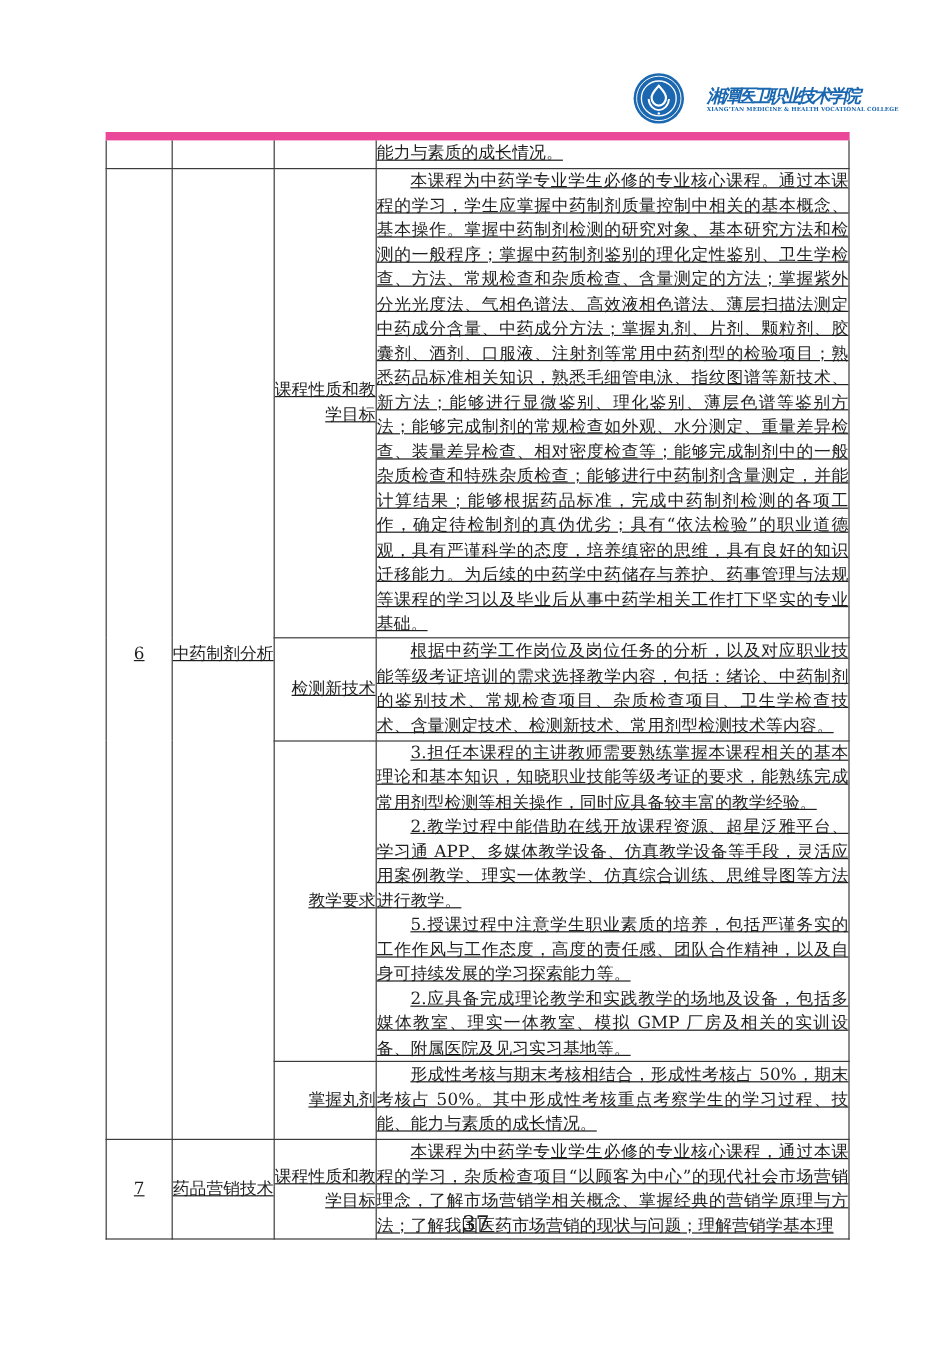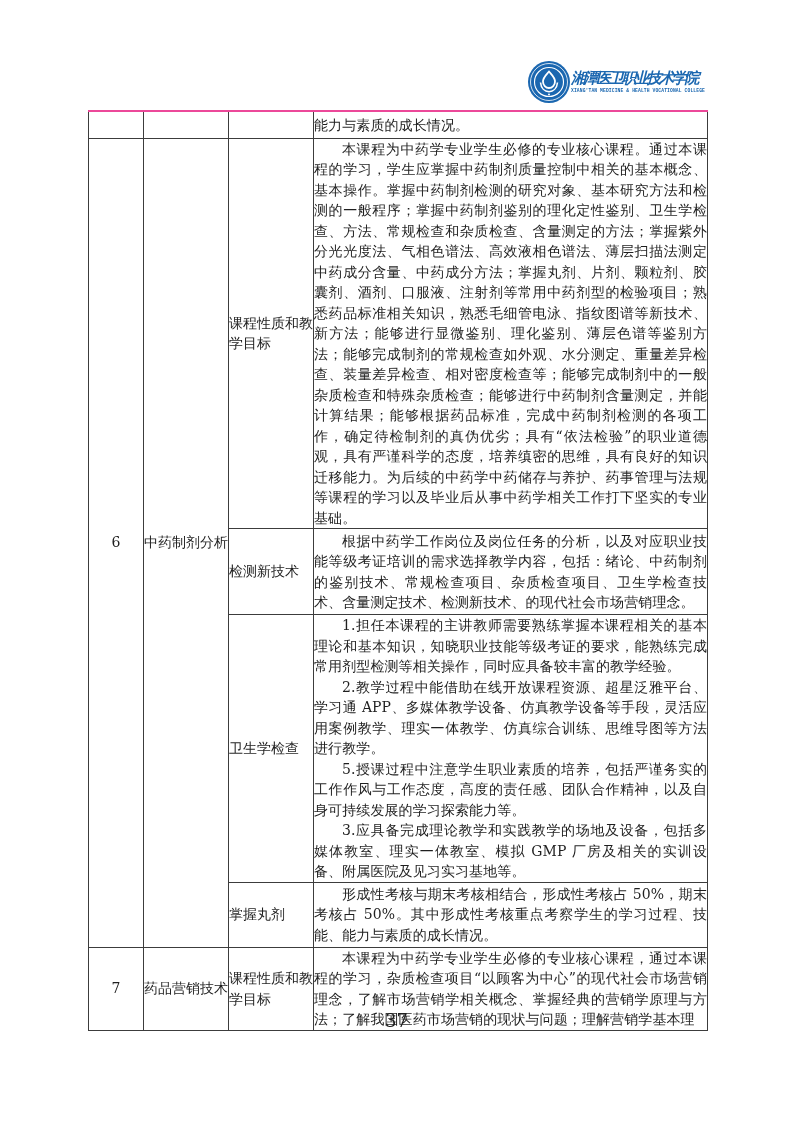--- a/index.html
+++ b/index.html
@@ -9,21 +9,21 @@
     font-family:"DejaVu Serif","Liberation Serif",serif;
     color:#1f1f1f;
     position:relative;
     overflow:hidden;
   }
   .page{position:absolute;inset:0;}
 
   
   .header{
     position:absolute;top:60px;left:527px;width:180px;
-    display:flex;align-items:center;gap:0;font-family:Liberation Mono, monospace;
+    display:flex;align-items:center;gap:18px;
   }
   .logo-badge{flex:0 0 auto;display:block;}
   .header-text{display:flex;flex-direction:column;justify-content:center;}
   .college-cn{
     font-size:15px;font-weight:bold;font-style:italic;
     letter-spacing:-2.4px;white-space:nowrap;
     line-height:18px;
   }
   .college-en{
     font-size:9px;font-weight:bold;white-space:nowrap;
@@ -31,32 +31,33 @@
     letter-spacing:0.2px;
     line-height:9px;height:5px;
   }
 
   
   table.course-table{
     position:absolute;left:88px;top:110px;
     width:619px;
     border-collapse:collapse;
     table-layout:fixed;
-    border-top:2px solid #ec4899;
+    border-top:7px solid #ec4899;
+    text-decoration:underline;
   }
   table.course-table td{
     border:1px solid #3c3c3c;
     font-size:14px;
     line-height:20.5px;
     vertical-align:middle;
     padding:0;
   }
   td.c-num{text-align:center;}
   td.c-name{text-align:center;padding:2px 6px;}
-  td.c-label{text-align:left;padding:2px 12px;}
+  td.c-label{text-align:right;padding:2px 12px;}
   td.c-content{
     vertical-align:top;
     padding:2px 6px 2px 7px;
     text-align:justify;
   }
   td.c-content p{
     margin:0;
     text-indent:2em;
     text-align:justify;
     letter-spacing:0.1px;
@@ -117,30 +118,30 @@
         <td class="c-num" rowspan="4">6</td>
         <td class="c-name" rowspan="4">中药制剂分析</td>
         <td class="c-label">课程性质和教学目标</td>
         <td class="c-content">
           <p>本课程为中药学专业学生必修的专业核心课程。通过本课程的学习，学生应掌握中药制剂质量控制中相关的基本概念、基本操作。掌握中药制剂检测的研究对象、基本研究方法和检测的一般程序；掌握中药制剂鉴别的理化定性鉴别、卫生学检查、方法、常规检查和杂质检查、含量测定的方法；掌握紫外分光光度法、气相色谱法、高效液相色谱法、薄层扫描法测定中药成分含量、中药成分方法；掌握丸剂、片剂、颗粒剂、胶囊剂、酒剂、口服液、注射剂等常用中药剂型的检验项目；熟悉药品标准相关知识，熟悉毛细管电泳、指纹图谱等新技术、新方法；能够进行显微鉴别、理化鉴别、薄层色谱等鉴别方法；能够完成制剂的常规检查如外观、水分测定、重量差异检查、装量差异检查、相对密度检查等；能够完成制剂中的一般杂质检查和特殊杂质检查；能够进行中药制剂含量测定，并能计算结果；能够根据药品标准，完成中药制剂检测的各项工作，确定待检制剂的真伪优劣；具有“依法检验”的职业道德观，具有严谨科学的态度，培养缜密的思维，具有良好的知识迁移能力。为后续的中药学中药储存与养护、药事管理与法规等课程的学习以及毕业后从事中药学相关工作打下坚实的专业基础。</p>
         </td>
       </tr>
       <tr class="r-s1">
         <td class="c-label">检测新技术</td>
         <td class="c-content">
-          <p>根据中药学工作岗位及岗位任务的分析，以及对应职业技能等级考证培训的需求选择教学内容，包括：绪论、中药制剂的鉴别技术、常规检查项目、杂质检查项目、卫生学检查技术、含量测定技术、检测新技术、的现代社会市场营销理念。</p>
+          <p>根据中药学工作岗位及岗位任务的分析，以及对应职业技能等级考证培训的需求选择教学内容，包括：绪论、中药制剂的鉴别技术、常规检查项目、杂质检查项目、卫生学检查技术、含量测定技术、检测新技术、常用剂型检测技术等内容。</p>
         </td>
       </tr>
       <tr class="r-s2">
-        <td class="c-label">卫生学检查</td>
+        <td class="c-label">教学要求</td>
         <td class="c-content">
-          <p>1.担任本课程的主讲教师需要熟练掌握本课程相关的基本理论和基本知识，知晓职业技能等级考证的要求，能熟练完成常用剂型检测等相关操作，同时应具备较丰富的教学经验。</p>
+          <p>3.担任本课程的主讲教师需要熟练掌握本课程相关的基本理论和基本知识，知晓职业技能等级考证的要求，能熟练完成常用剂型检测等相关操作，同时应具备较丰富的教学经验。</p>
           <p>2.教学过程中能借助在线开放课程资源、超星泛雅平台、学习通 APP、多媒体教学设备、仿真教学设备等手段，灵活应用案例教学、理实一体教学、仿真综合训练、思维导图等方法进行教学。</p>
           <p>5.授课过程中注意学生职业素质的培养，包括严谨务实的工作作风与工作态度，高度的责任感、团队合作精神，以及自身可持续发展的学习探索能力等。</p>
-          <p>3.应具备完成理论教学和实践教学的场地及设备，包括多媒体教室、理实一体教室、模拟 GMP 厂房及相关的实训设备、附属医院及见习实习基地等。</p>
+          <p>2.应具备完成理论教学和实践教学的场地及设备，包括多媒体教室、理实一体教室、模拟 GMP 厂房及相关的实训设备、附属医院及见习实习基地等。</p>
         </td>
       </tr>
       <tr class="r-s3">
         <td class="c-label">掌握丸剂</td>
         <td class="c-content">
           <p>形成性考核与期末考核相结合，形成性考核占 50%，期末考核占 50%。其中形成性考核重点考察学生的学习过程、技能、能力与素质的成长情况。</p>
         </td>
       </tr>
 
       <tr class="r-row7">

